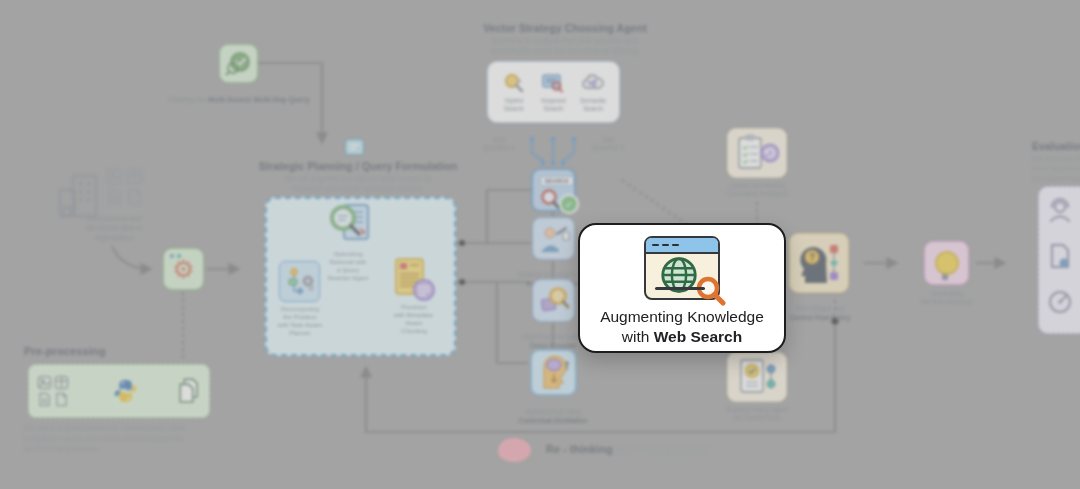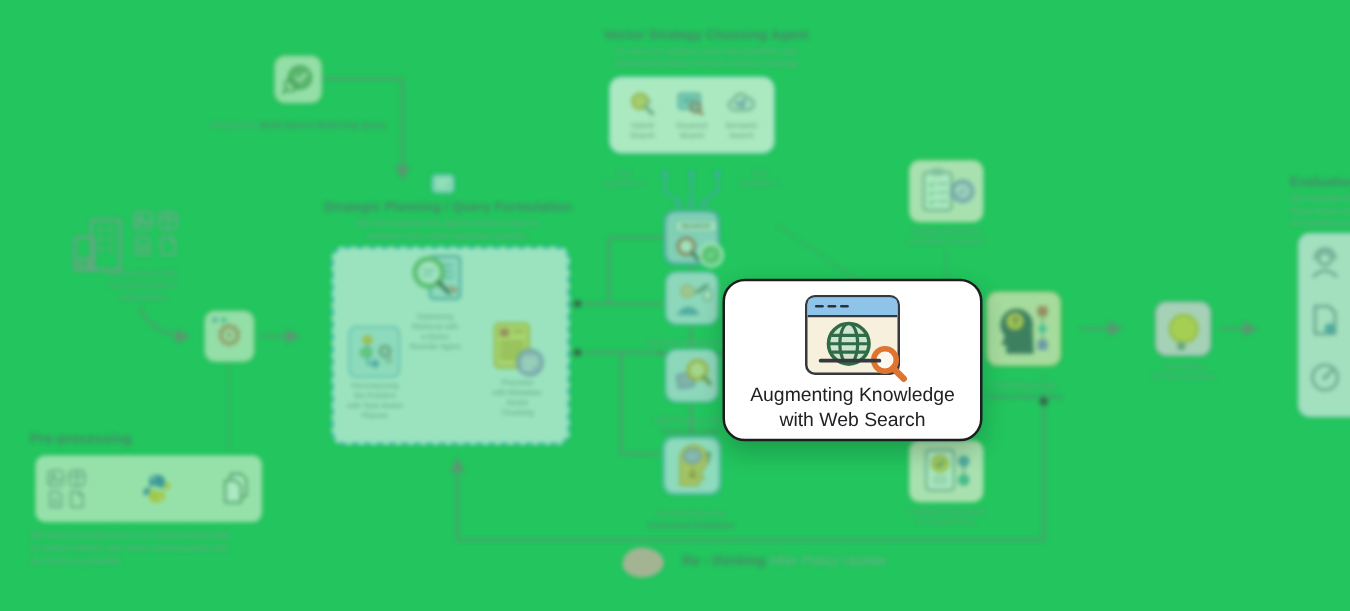--- a/index.html
+++ b/index.html
@@ -1,16 +1,16 @@
 <!DOCTYPE html>
 <html><head>
 <meta charset="utf-8">
 <style>
   html,body{margin:0;padding:0;background:#fff;}
-  .stage{position:relative;width:1080px;height:489px;overflow:hidden;background:#22c55e;
+  .stage{position:relative;width:1080px;height:489px;overflow:hidden;background:#a3a3a3;
          font-family:"Liberation Sans","DejaVu Sans",sans-serif;}
   .abs{position:absolute;}
   .blur-layer{position:absolute;inset:0;filter:blur(1.5px);opacity:.62;}
   .wires{position:absolute;left:0;top:0;pointer-events:none;}
 
   .title{font-weight:bold;color:#5f6670;font-size:10.5px;text-align:center;letter-spacing:.1px;}
   .desc{font-size:7.5px;color:#8f959c;text-align:center;white-space:pre-line;line-height:1.32;}
   .lbl{font-size:6.5px;line-height:1.3;color:#868d94;text-align:center;white-space:pre-line;}
   .lbl .b,.lbl b{font-weight:bold;color:#6b727a;}
   .icon-sq{border-radius:9px;display:flex;align-items:center;justify-content:center;box-sizing:border-box;}
@@ -31,21 +31,21 @@
 
   
   .callout{position:absolute;left:578px;top:223px;width:204px;height:126px;background:#fff;
            border:2.6px solid #1d1d1f;border-radius:18px;box-shadow:0 8px 20px rgba(0,0,0,.20);
            display:flex;flex-direction:column;align-items:center;z-index:5;}
   .browser{position:relative;width:76px;height:64px;border:2.6px solid #35383c;border-radius:8px;background:#f7f0dc;margin-top:11px;overflow:visible;box-sizing:border-box;}
   .browser .bar{position:absolute;left:0;top:0;right:0;height:14px;background:#8ec4ea;border-bottom:2.4px solid #35383c;border-radius:5px 5px 0 0;display:flex;align-items:center;gap:3px;padding-left:6px;}
   .browser .bar i{display:block;width:7px;height:2.6px;background:#2c2f33;border-radius:2px;}
   .browser .rule{position:absolute;left:9px;bottom:8px;width:50px;height:2.6px;background:#35383c;border-radius:2px;}
   .callout-text{margin-top:7px;font-size:15.5px;line-height:20px;color:#202124;text-align:center;}
-  .callout-text .wb{font-weight:normal;}
+  .callout-text .wb{font-weight:bold;}
 
   .searchbox{position:relative;}
   .search-bar{position:absolute;left:7px;top:6px;background:#f4f7f9;border-radius:2.5px;color:#3a3f44;font-size:4.8px;font-weight:bold;letter-spacing:.6px;padding:1.5px 4px;border:1px solid #8fb3d2;}
   .check-badge{position:absolute;right:-5px;bottom:-4px;width:16px;height:16px;border-radius:50%;background:#7bc47f;border:2px solid #fff;color:#fff;font-size:9.5px;font-weight:bold;display:flex;align-items:center;justify-content:center;}
 
   .bulb{width:20px;height:20px;border-radius:50%;background:#f5d64e;border:2px solid #d9b83a;position:relative;}
   .bulb:after{content:"";position:absolute;left:5px;bottom:-7px;width:6px;height:6px;background:#8a8f95;border-radius:1px;}
 
   .blob{background:#f3aab5;border-radius:46% 54% 52% 48%/55% 50% 50% 45%;}
   .rethink-text{font-size:11px;color:#9aa0a6;}

